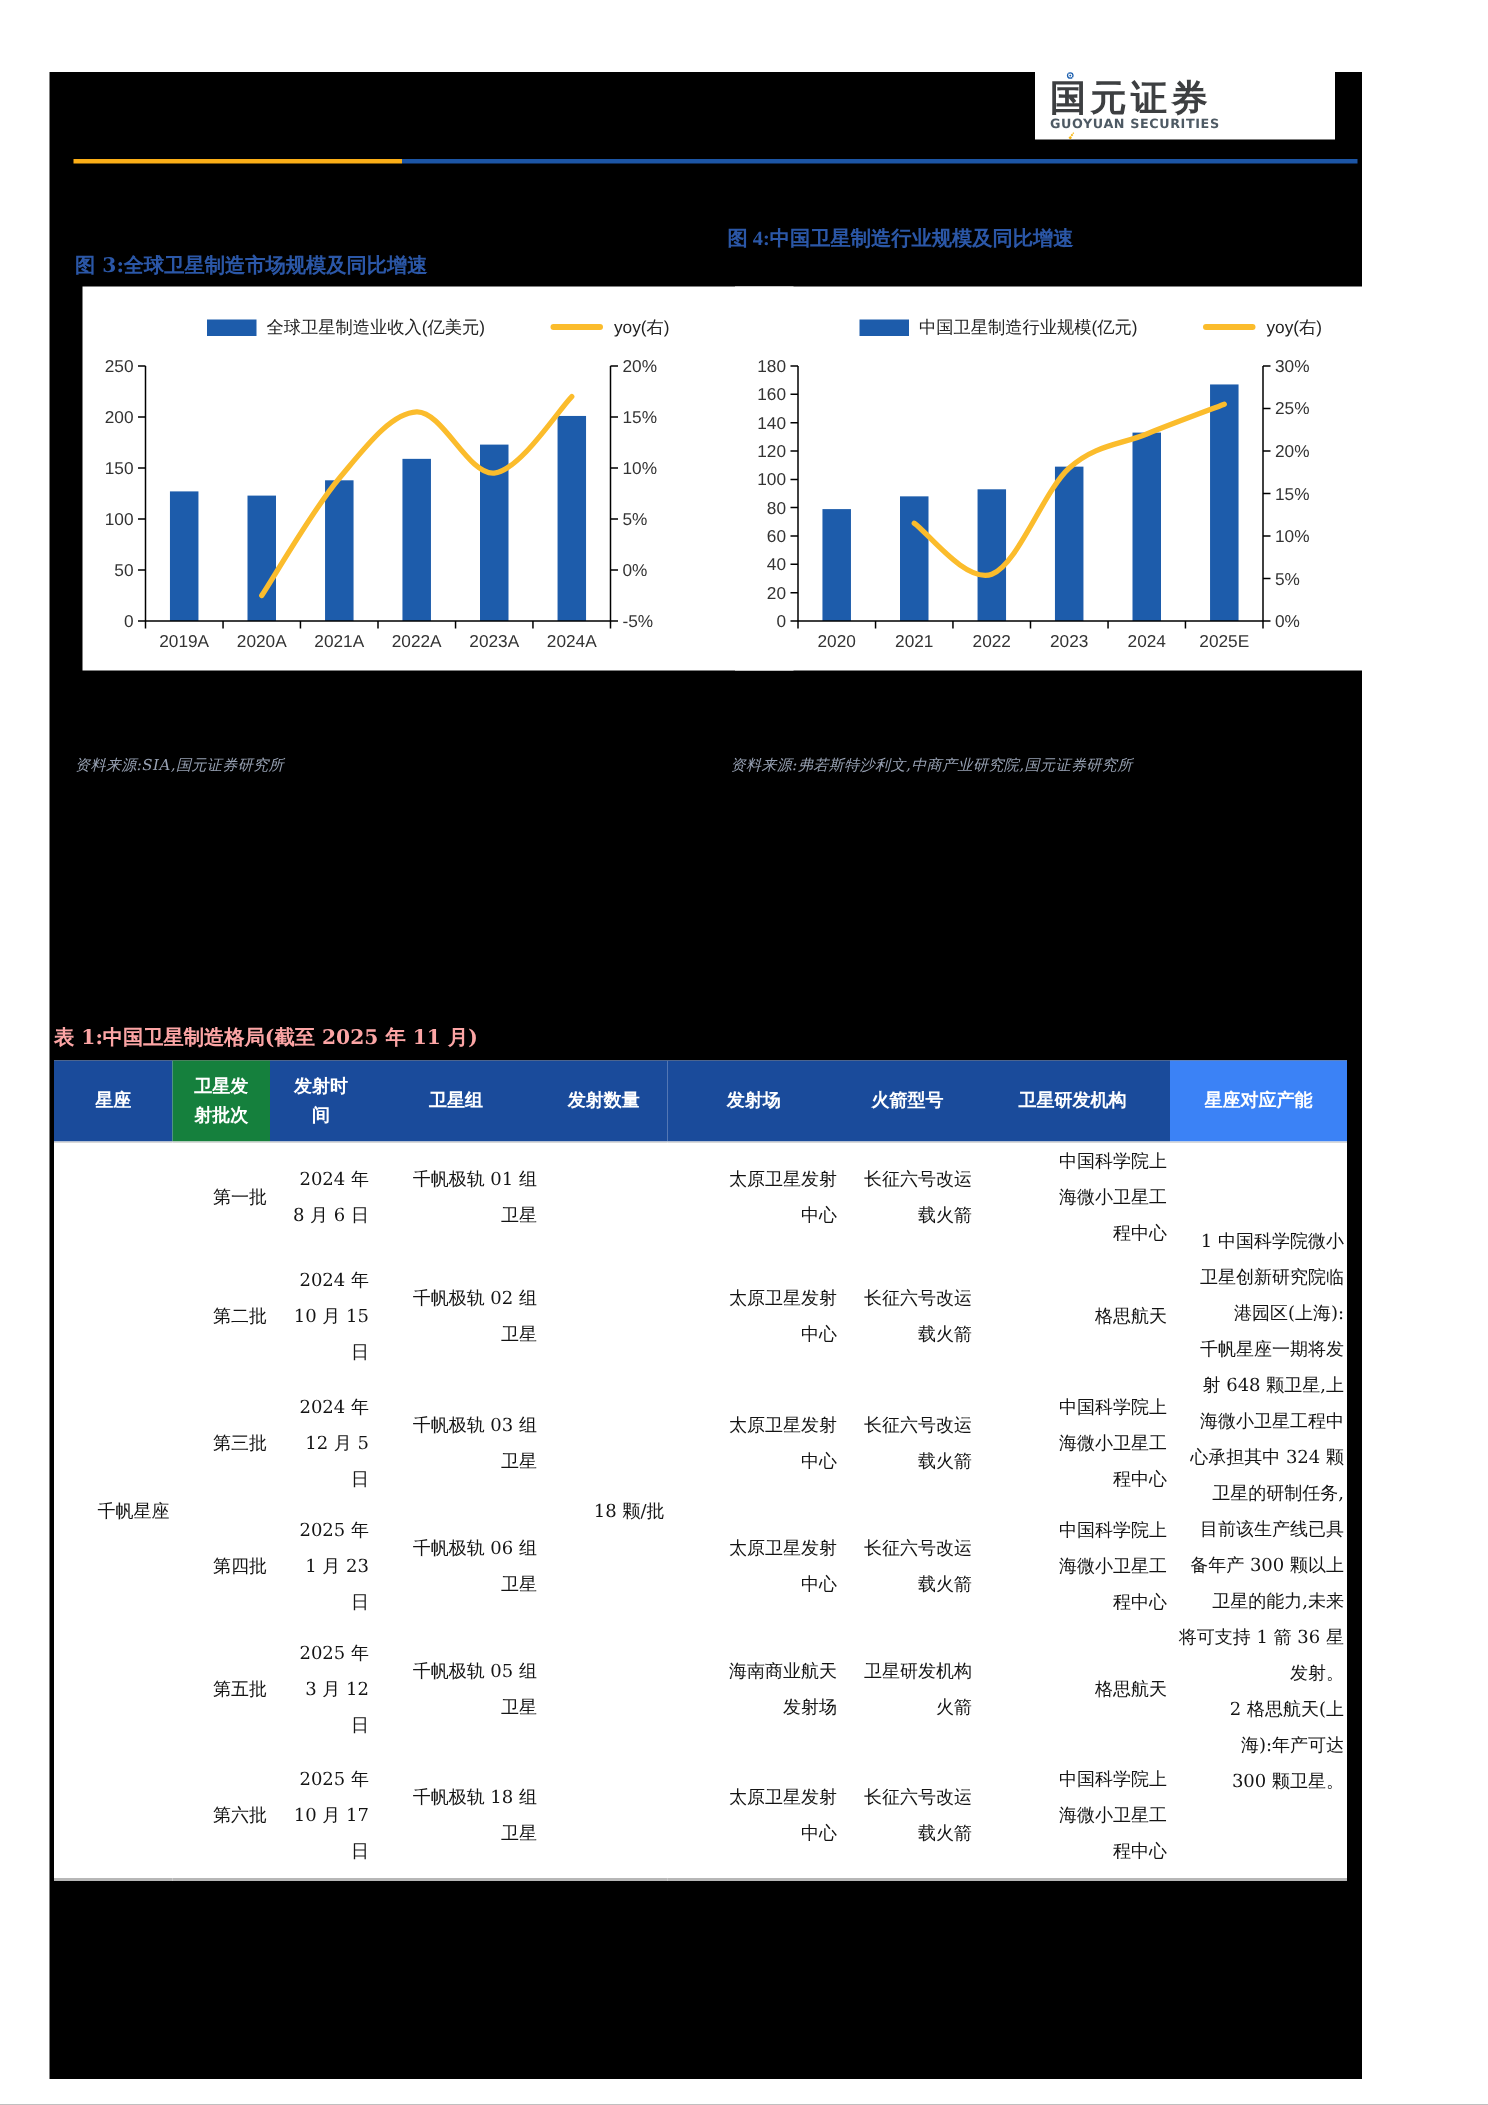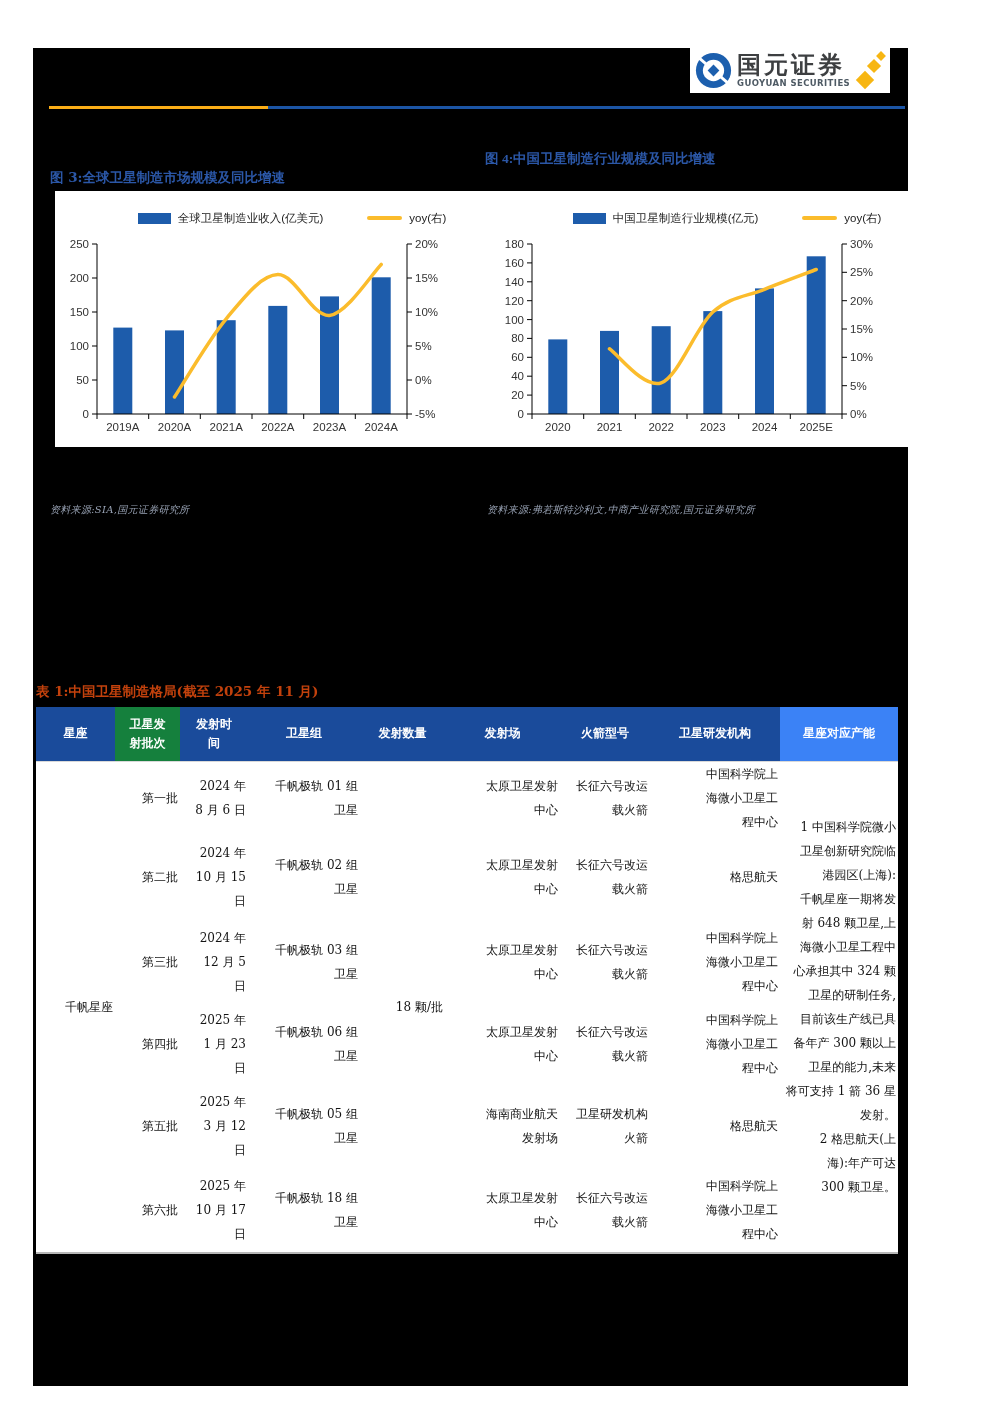--- a/index.html
+++ b/index.html
@@ -2,21 +2,21 @@
 <html><head>
 <meta charset="utf-8">
 <style>
   html,body{margin:0;padding:0;}
   body{font-family:"Liberation Sans",sans-serif;}
   .page{position:relative;width:992px;height:1403px;background:#ffffff;overflow:hidden;}
   .dark{position:absolute;left:33px;top:48px;width:875px;height:1338px;background:#000000;}
 
   
   .logo-box{position:absolute;left:657px;top:0;width:200px;height:45px;background:#ffffff;
-            display:flex;align-items:center;box-sizing:border-box;padding-left:5px;}
+            display:flex;box-sizing:border-box;padding-left:5px;flex-direction:column;}
   .logo-text{margin-left:5px;display:flex;flex-direction:column;justify-content:center;}
   .logo-cn{font-family:"DejaVu Sans",sans-serif;font-weight:bold;font-size:24px;line-height:1;
            color:#3d3f41;letter-spacing:3px;white-space:nowrap;}
   .logo-en{font-family:"DejaVu Sans",sans-serif;font-weight:bold;font-size:8.5px;color:#4e5a64;
            letter-spacing:0.4px;margin-top:1px;white-space:nowrap;}
   .logo-diamonds{margin-left:2px;}
 
   
   .rule{position:absolute;left:16px;top:58px;width:856px;height:3px;display:flex;}
   .rule-orange{width:219px;height:3px;}
@@ -177,21 +177,21 @@
           <text x="222.8" y="198" text-anchor="middle" font-size="11.5" fill="#333">2023</text>
           <text x="274.5" y="198" text-anchor="middle" font-size="11.5" fill="#333">2024</text>
           <text x="326.2" y="198" text-anchor="middle" font-size="11.5" fill="#333">2025E</text>
           <path d="M119.5 115.8 C128.1 121.5 153.9 156.0 171.2 149.8 C188.4 143.7 205.6 94.6 222.8 79.0 C240.1 63.4 257.3 63.4 274.5 56.3 C291.7 49.3 317.6 39.8 326.2 36.5" stroke="#FBBC2C" stroke-width="3.5" fill="none" stroke-linecap="round" stroke-linejoin="round"></path>
         </svg>
     </div>
 
     <div class="src s0" style="color: rgb(151, 161, 179);">资料来源:SIA,国元证券研究所</div>
     <div class="src s1" style="color: rgb(151, 161, 179);">资料来源:弗若斯特沙利文,中商产业研究院,国元证券研究所</div>
 
-    <div class="tbl-title" style="color: #c2410c;">表 1:中国卫星制造格局(截至 2025 年 11 月)</div>
+    <div class="tbl-title" style="color: #fca5a5;">表 1:中国卫星制造格局(截至 2025 年 11 月)</div>
 
     <table class="mfg">
       <colgroup>
         <col style="width:79px">
           <col style="width:65px">
           <col style="width:68px">
         <col style="width:112px">
           <col style="width:85px">
           <col style="width:115px">
         <col style="width:90px">

